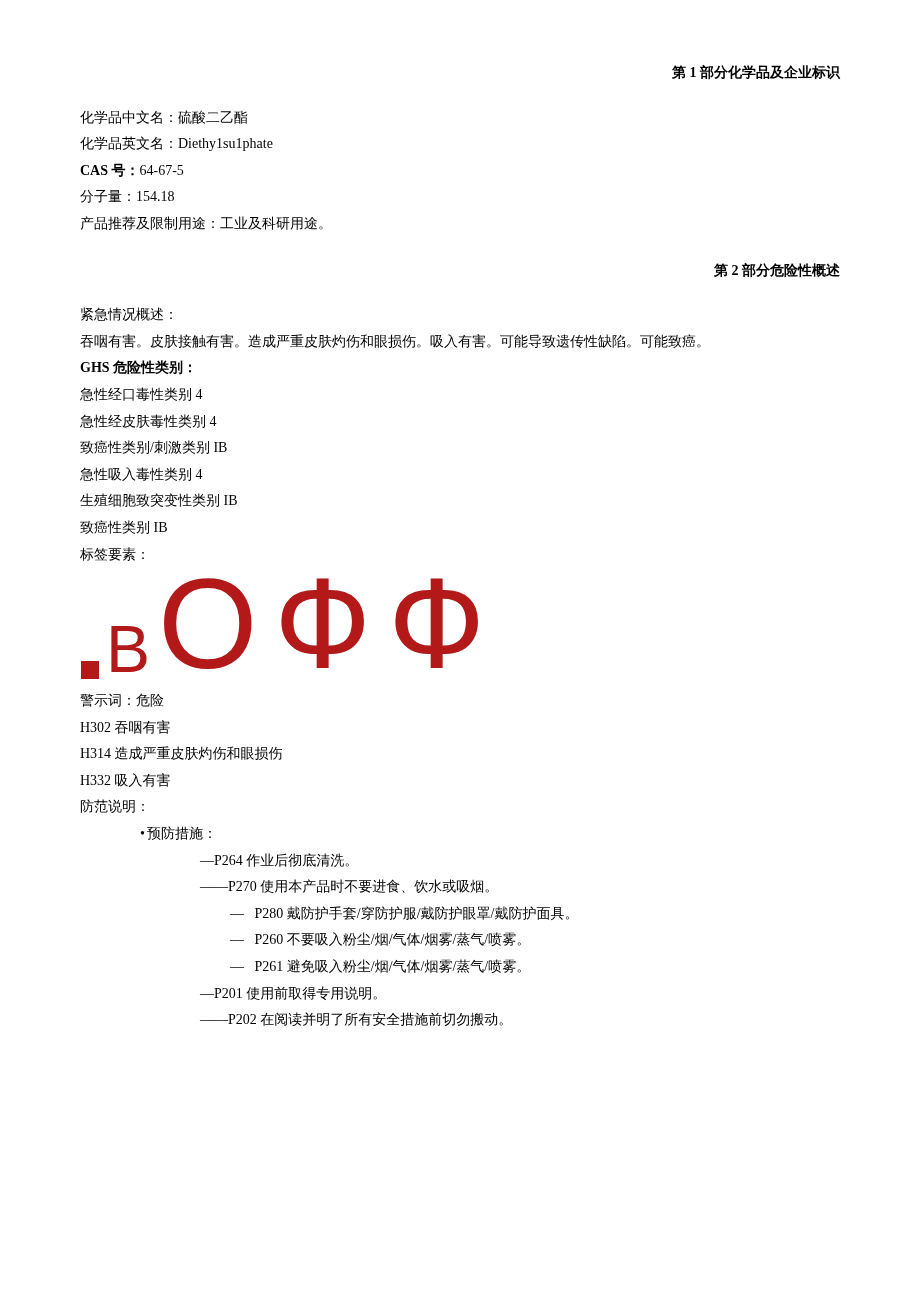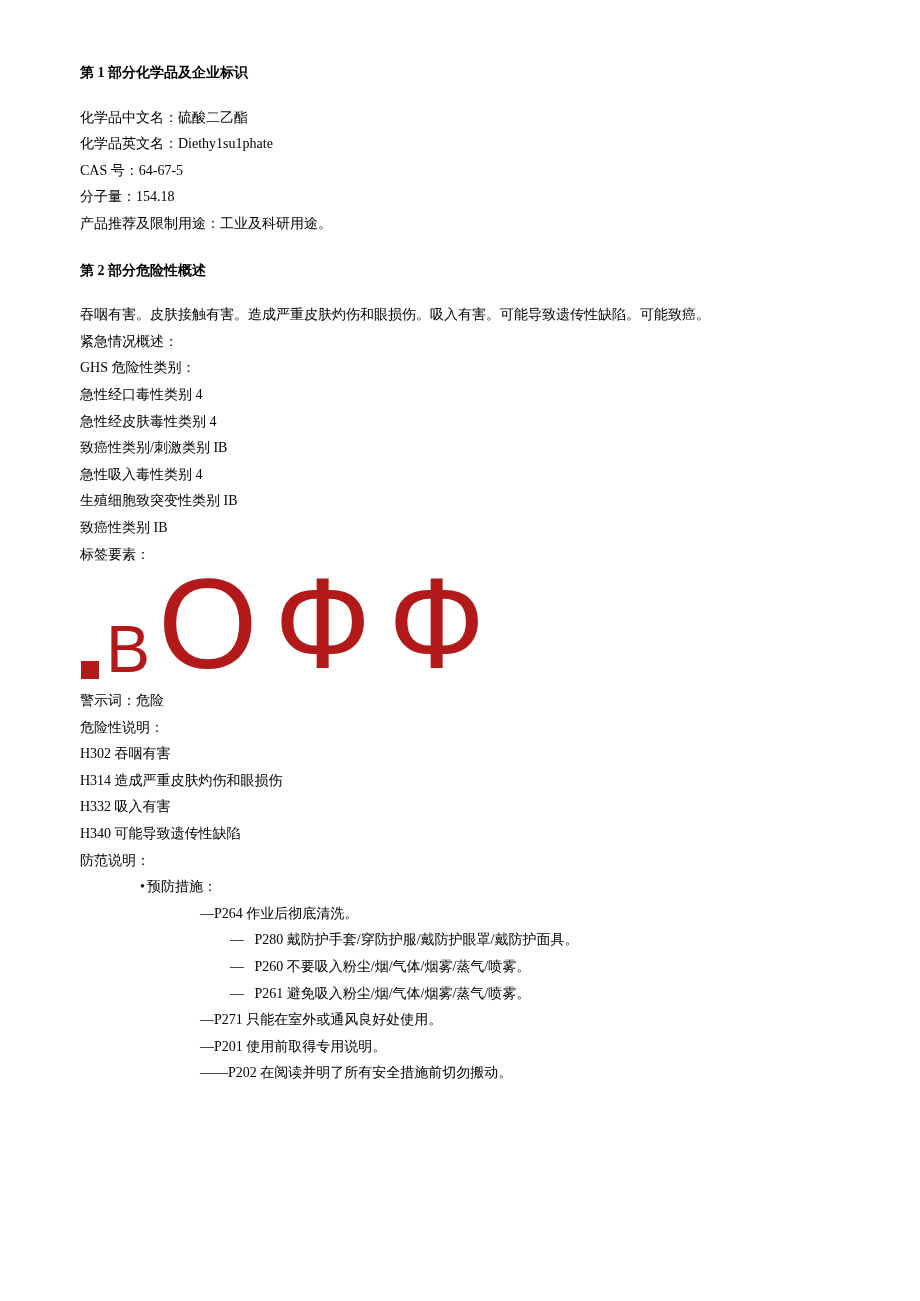--- a/index.html
+++ b/index.html
@@ -6,29 +6,29 @@
   body {
     background: #ffffff;
     font-family: "SimSun", "Microsoft YaHei", serif;
     color: #000000;
     font-size: 14px;
     line-height: 1.9;
     padding: 60px 80px 60px 80px;
     width: 920px;
   }
   .section-heading {
-    text-align: left;
+    text-align: right;
     font-weight: bold;
     margin-bottom: 18px;
   }
   .section-heading .num { font-family: "Times New Roman", serif; }
   .block { margin-bottom: 20px; }
   .row .lab { display: inline; }
   .row .val { display: inline; }
-  .bold-lab { font-weight: normal; font-family: "Times New Roman", "SimSun", serif; }
+  .bold-lab { font-weight: bold; font-family: "Times New Roman", "SimSun", serif; }
   .pictograms {
     display: flex;
     align-items: flex-end;
     gap: 4px;
     margin: 4px 0 6px 0;
   }
   .pictograms svg { display: block; }
   .indent-1 { padding-left: 60px; }
   .indent-2 { padding-left: 120px; }
   .indent-3 { padding-left: 150px; }
@@ -61,22 +61,22 @@
     <span class="lab">产品推荐及限制用途：</span><span class="val">工业及科研用途。</span>
   </div>
 </div>
 
 <div class="section-heading">
   <span>第 </span><span class="num">2</span><span> 部分危险性概述</span>
 </div>
 
 <div class="block">
 
+  <div>紧急情况概述：</div>
   <div>吞咽有害。皮肤接触有害。造成严重皮肤灼伤和眼损伤。吸入有害。可能导致遗传性缺陷。可能致癌。</div>
-  <div>紧急情况概述：</div>
 
   <div class="bold-lab">GHS 危险性类别：</div>
   <div>
     <div>急性经口毒性类别 4</div>
     <div>急性经皮肤毒性类别 4</div>
     <div>致癌性类别/刺激类别 IB</div>
     <div>急性吸入毒性类别 4</div>
     <div>生殖细胞致突变性类别 IB</div>
     <div>致癌性类别 IB</div>
   </div>
@@ -98,35 +98,33 @@
     </svg>
     <svg width="110" height="110">
       <text x="-2" y="96" font-size="128" font-family="Arial, sans-serif" font-weight="400" fill="#b31919">Ф</text>
     </svg>
   </div>
 
   <div class="row">
     <span class="lab">警示词：</span><span class="val">危险</span>
   </div>
 
-  <div>危险性说明：</div>
   <div>
     <div>H302 吞咽有害</div>
     <div>H314 造成严重皮肤灼伤和眼损伤</div>
     <div>H332 吸入有害</div>
-    <div>H340 可能导致遗传性缺陷</div>
   </div>
 
   <div>防范说明：</div>
 
   <div class="indent-1 bullet"><span>预防措施：</span></div>
 
   <div>
     <div class="indent-2 dash-short"><span>P264 作业后彻底清洗。</span></div>
+    <div class="indent-2 dash-long"><span>P270 使用本产品时不要进食、饮水或吸烟。</span></div>
     <div class="indent-3 dash-spaced"><span>P280 戴防护手套/穿防护服/戴防护眼罩/戴防护面具。</span></div>
     <div class="indent-3 dash-spaced"><span>P260 不要吸入粉尘/烟/气体/烟雾/蒸气/喷雾。</span></div>
     <div class="indent-3 dash-spaced"><span>P261 避免吸入粉尘/烟/气体/烟雾/蒸气/喷雾。</span></div>
-    <div class="indent-2 dash-short"><span>P271 只能在室外或通风良好处使用。</span></div>
     <div class="indent-2 dash-short"><span>P201 使用前取得专用说明。</span></div>
     <div class="indent-2 dash-long"><span>P202 在阅读并明了所有安全措施前切勿搬动。</span></div>
   </div>
 
 </div>
 
 </body></html>

